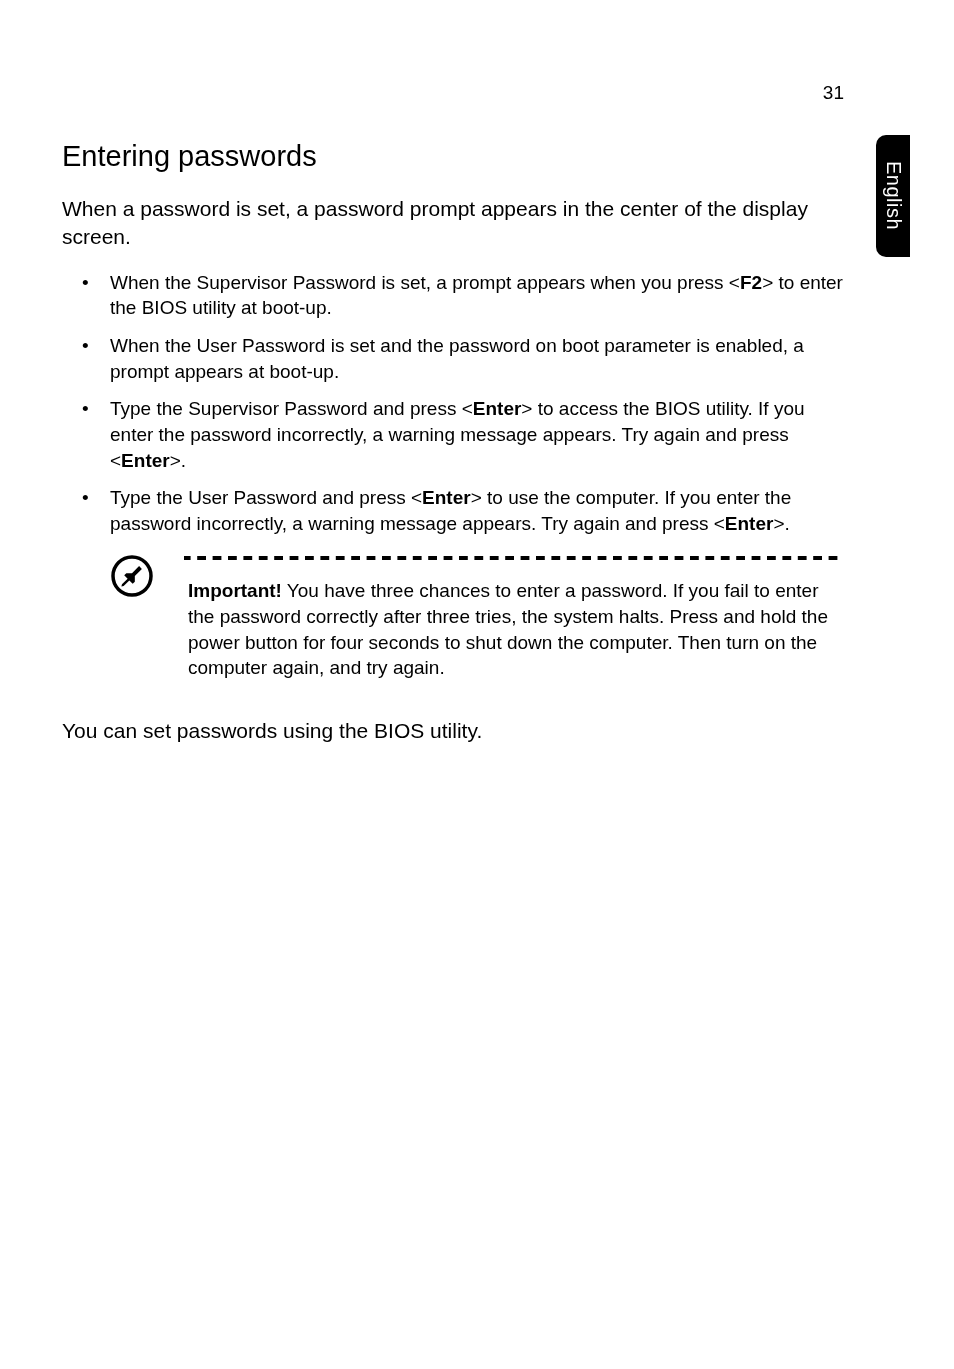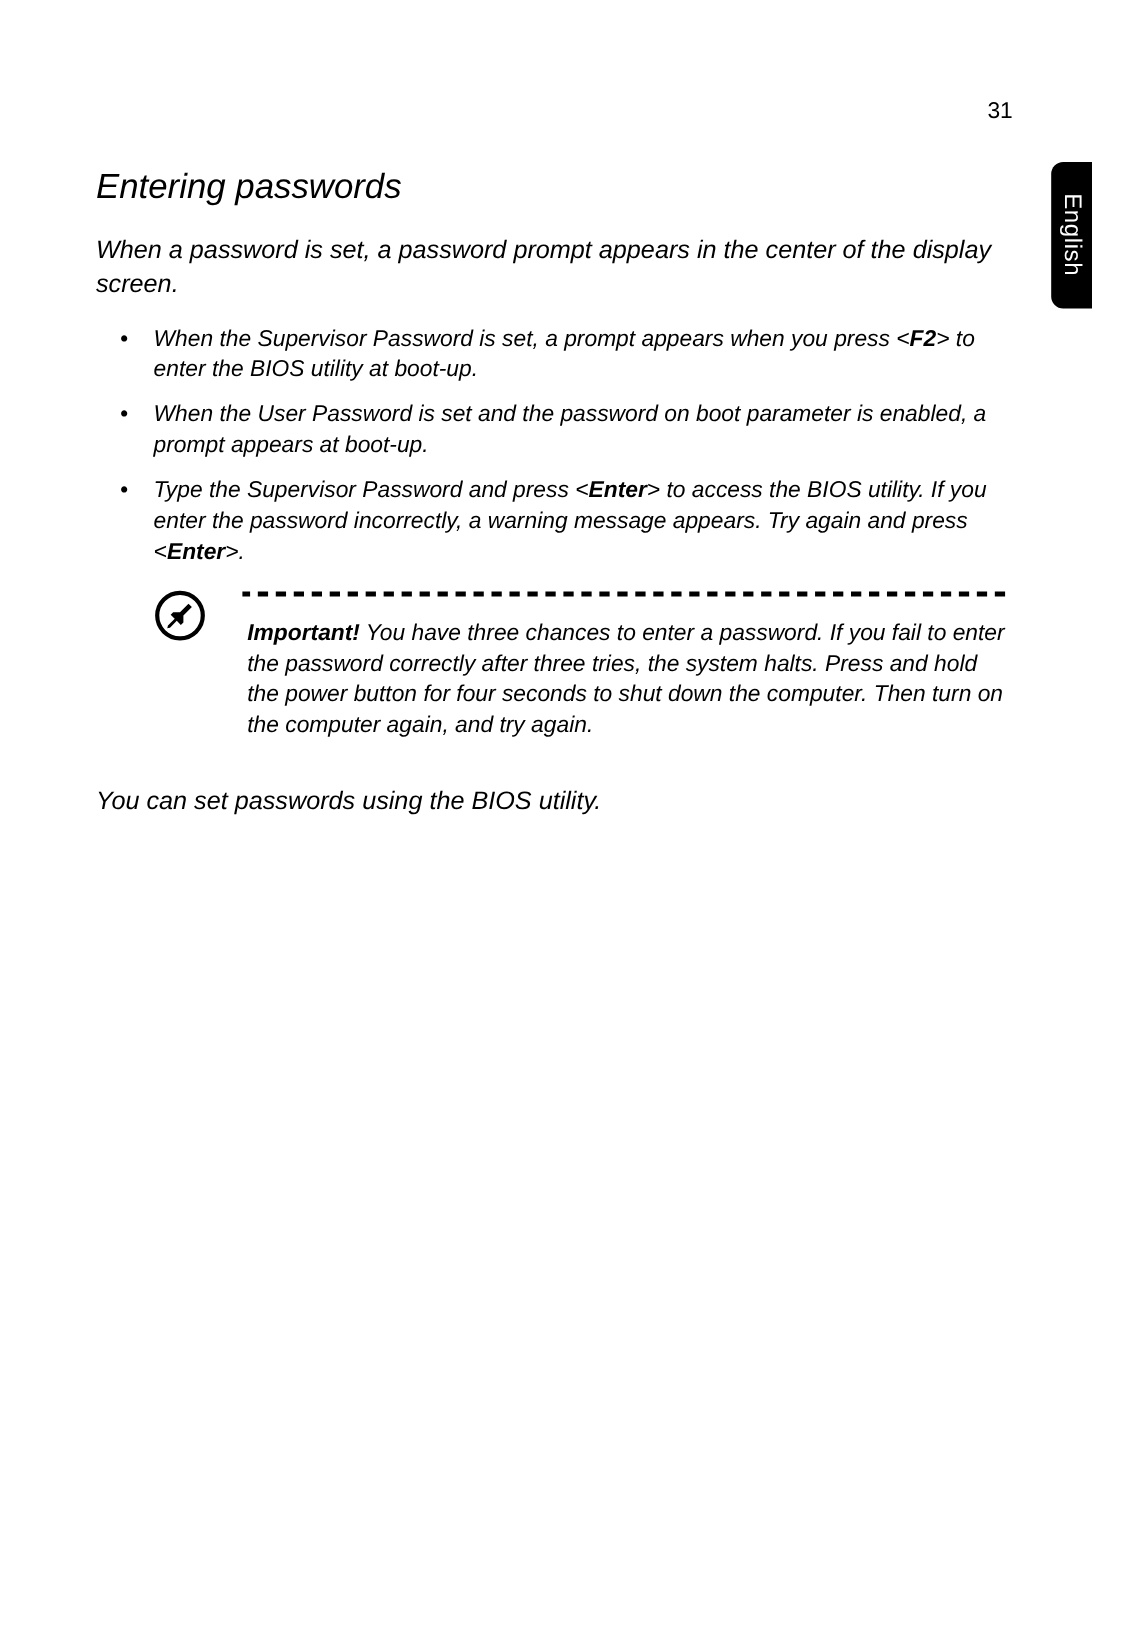--- a/index.html
+++ b/index.html
@@ -12,21 +12,21 @@
     height: 1369px;
     background: #ffffff;
     font-family: "Segoe UI", "Helvetica Neue", Arial, sans-serif;
     color: #000;
     position: relative;
   }
   .page {
     position: relative;
     width: 954px;
     height: 1369px;
-    padding: 80px 110px 80px 80px;
+    padding: 80px 110px 80px 62px;
   }
   .page-number {
     position: absolute;
     top: 82px;
     right: 110px;
     font-size: 19px;
   }
   .side-tab {
     position: absolute;
     top: 135px;
@@ -42,21 +42,20 @@
     display: flex;
     align-items: center;
     justify-content: center;
   }
   .side-tab span {
     writing-mode: vertical-rl;
     text-orientation: mixed;
   }
   .content {
     margin-top: 60px;
-    font-style: italic;
   }
   h2 {
     font-size: 29px;
     font-weight: 400;
     margin-bottom: 22px;
   }
   .intro {
     font-size: 21px;
     line-height: 1.35;
     margin-bottom: 18px;
@@ -139,20 +138,23 @@
     <ul class="bullets">
       <li>
         <span>When the Supervisor Password is set, a prompt appears when you press &lt;</span><span class="bold">F2</span><span>&gt; to enter the BIOS utility at boot-up.</span>
       </li>
       <li>
         <span>When the User Password is set and the password on boot parameter is enabled, a prompt appears at boot-up.</span>
       </li>
       <li>
         <span>Type the Supervisor Password and press &lt;</span><span class="bold">Enter</span><span>&gt; to access the BIOS utility. If you enter the password incorrectly, a warning message appears. Try again and press &lt;</span><span class="bold">Enter</span><span>&gt;.</span>
       </li>
+      <li>
+        <span>Type the User Password and press &lt;</span><span class="bold">Enter</span><span>&gt; to use the computer. If you enter the password incorrectly, a warning message appears. Try again and press &lt;</span><span class="bold">Enter</span><span>&gt;.</span>
+      </li>
     </ul>
 
     <div class="important-block">
       <div class="important-icon">
         <svg class="pin-icon-svg" width="44" height="44" viewBox="0 0 44 44">
           <circle cx="22" cy="22" r="19" fill="none" stroke="#000" stroke-width="3.5"></circle>
           <g transform="translate(22,22) rotate(45)">
             <path d="M -2 -12 L 2 -12 L 2 -2 L 6 2 L 6 5 L 1.2 5 L 1.2 13 L 0 15 L -1.2 13 L -1.2 5 L -6 5 L -6 2 L -2 -2 Z" fill="#000"></path>
           </g>
         </svg>

